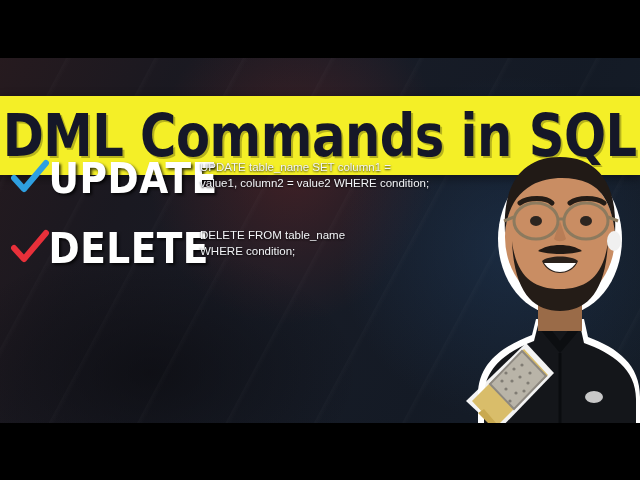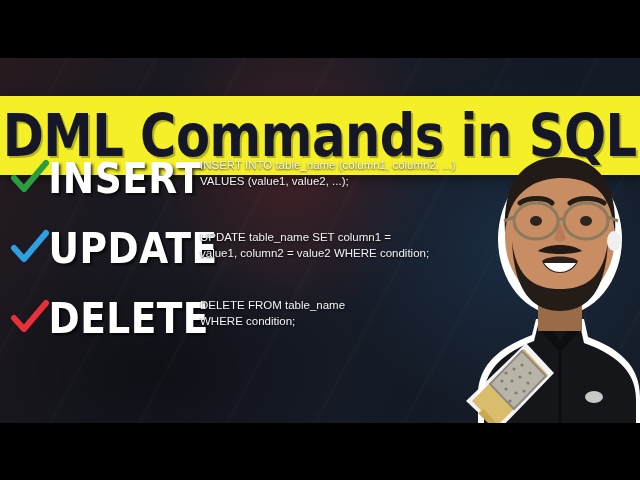--- a/index.html
+++ b/index.html
@@ -209,30 +209,20 @@
     <div class="glow-dark"></div>
     <div class="streaks"></div>
   </div>
 
   <div class="title-banner">
     <div class="title-text">DML Commands in SQL</div>
   </div>
 
   <div class="rows">
 
-    <div class="cmd-row">
-      <span class="check">
-        <svg viewBox="0 0 38 38">
-          <path d="M3 19 L13 30 L35 4" fill="none" stroke="#2a9d3f" stroke-width="6" stroke-linecap="round" stroke-linejoin="round"></path>
-        </svg>
-      </span>
-      <span class="keyword">INSERT</span>
-      <span class="syntax" style="top:14px;">INSERT INTO table_name (column1, column2, ...)
-VALUES (value1, value2, ...);</span>
-    </div>
 
     <div class="cmd-row">
       <span class="check">
         <svg viewBox="0 0 38 38">
           <path d="M3 19 L13 30 L35 4" fill="none" stroke="#2e9fe0" stroke-width="6" stroke-linecap="round" stroke-linejoin="round"></path>
         </svg>
       </span>
       <span class="keyword">UPDATE</span>
       <span class="syntax" style="top:16px;">UPDATE table_name SET column1 =
 value1, column2 = value2 WHERE condition;</span>

